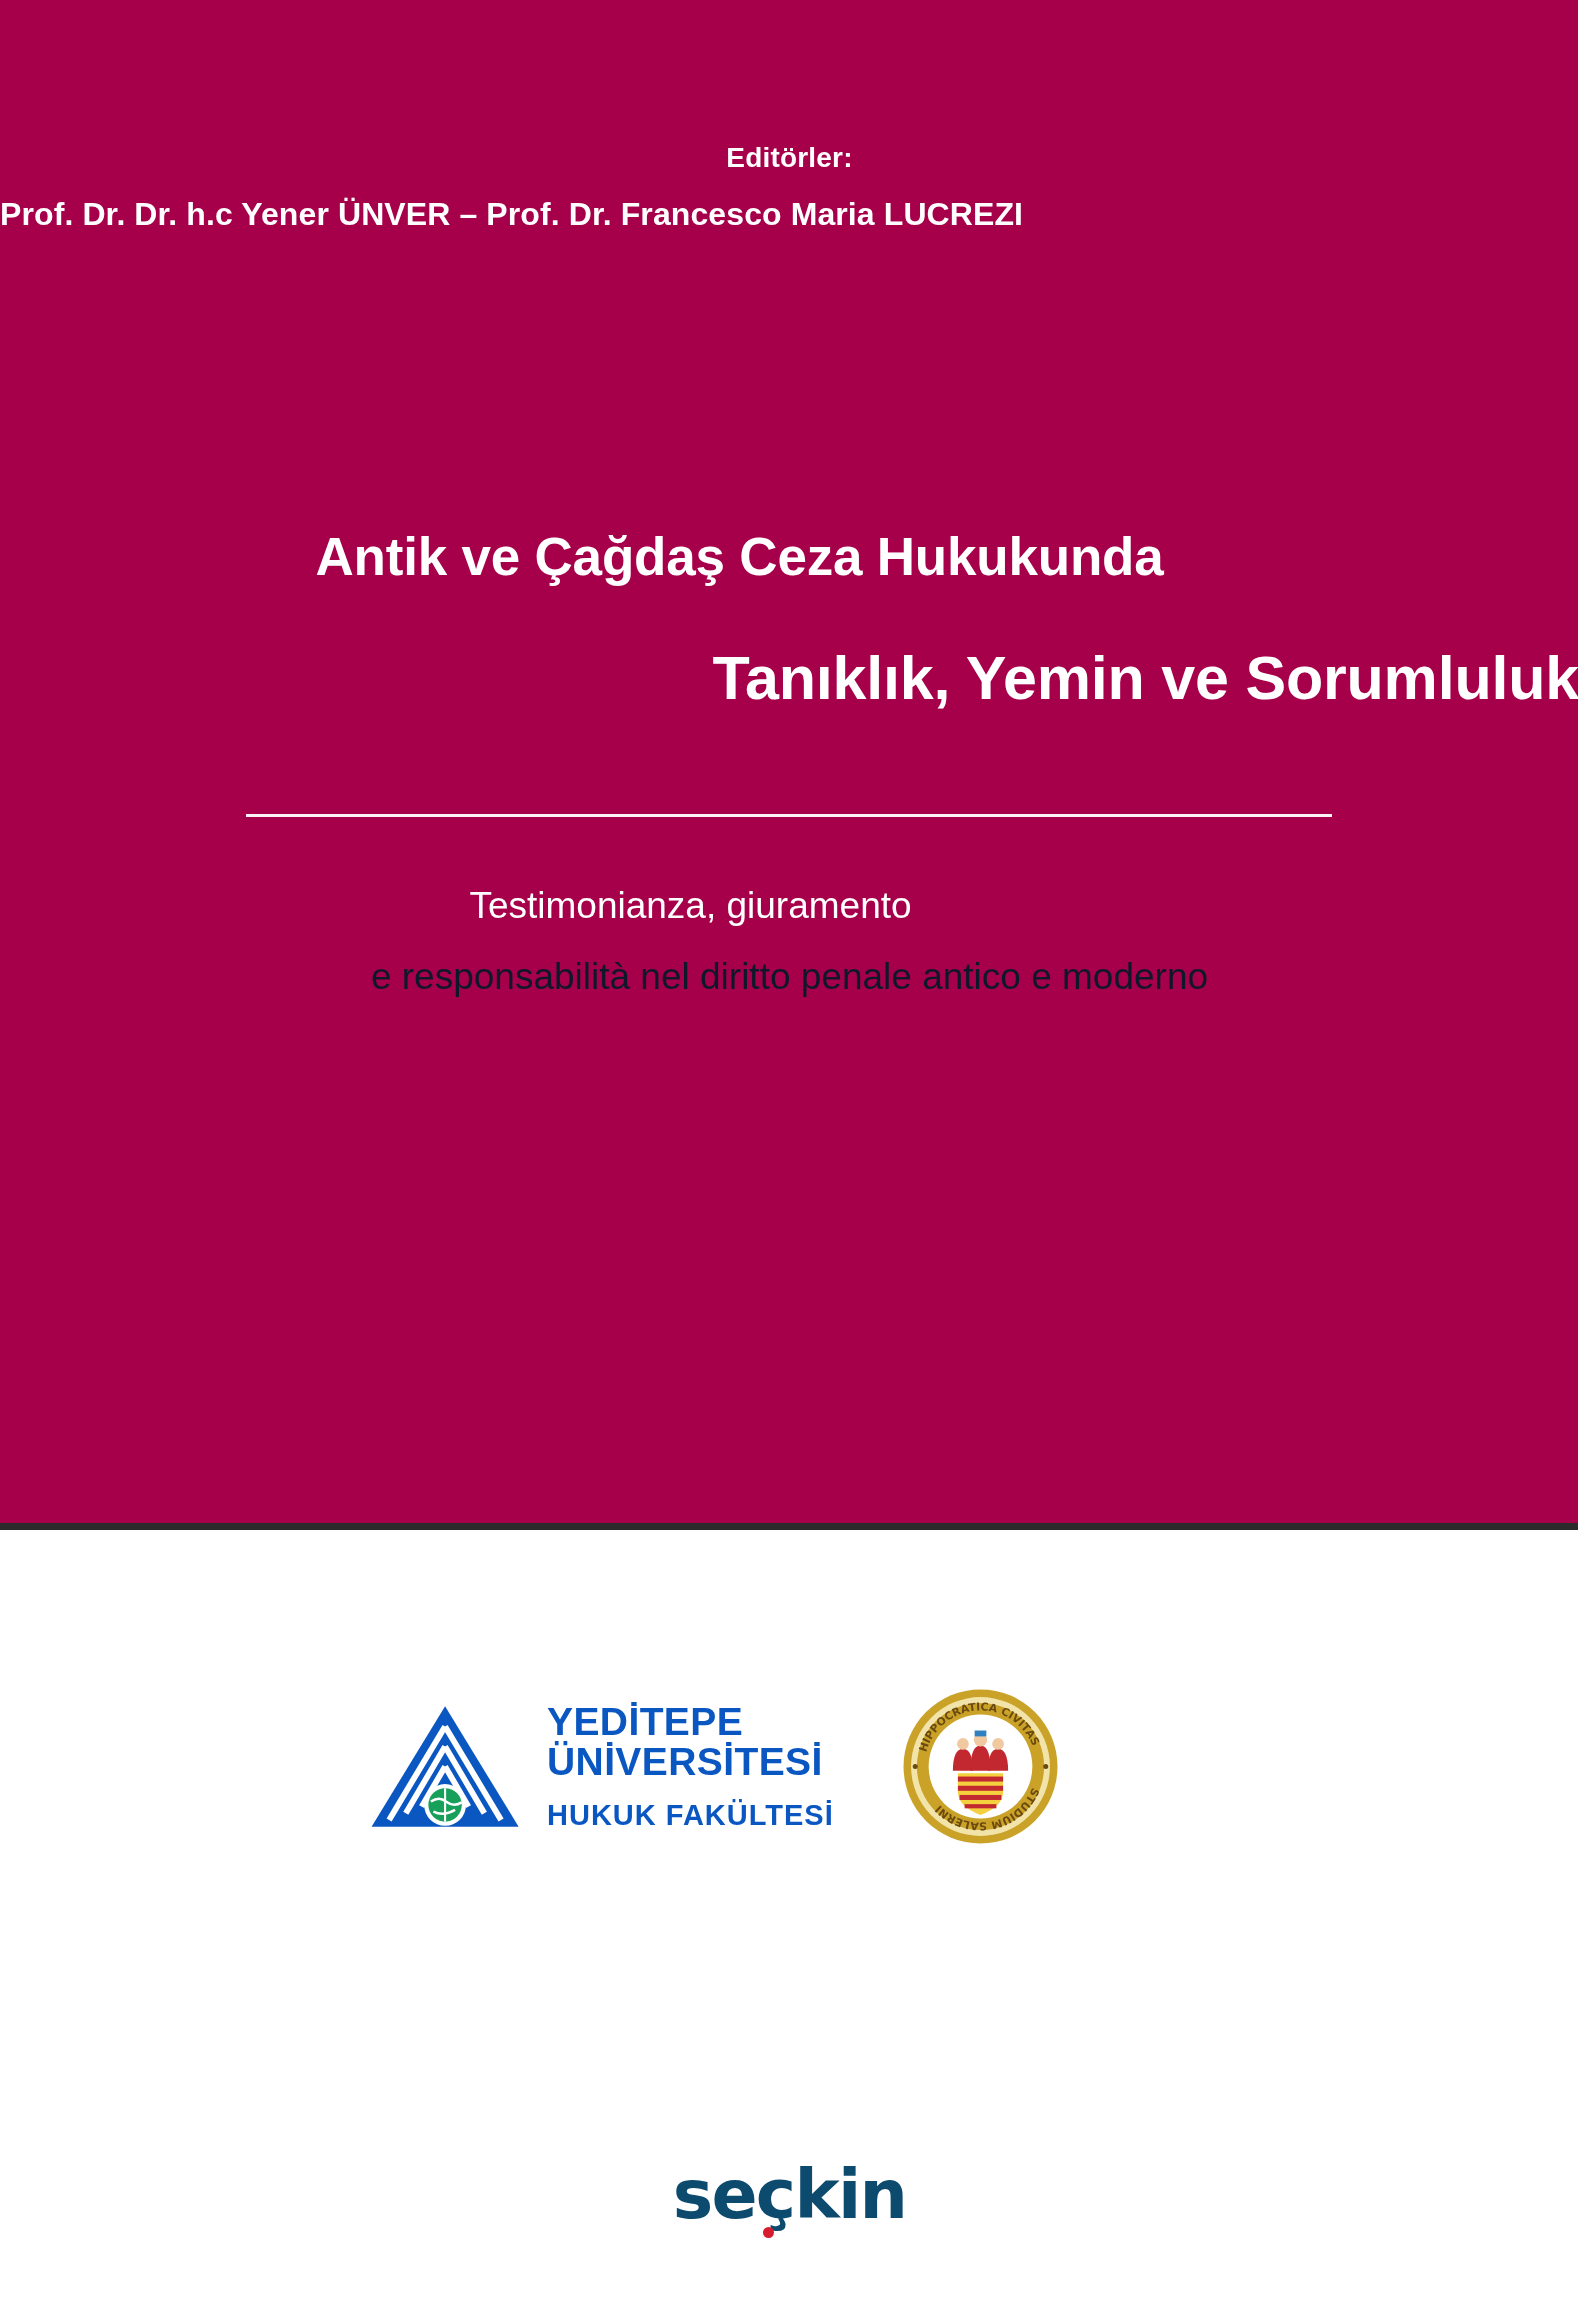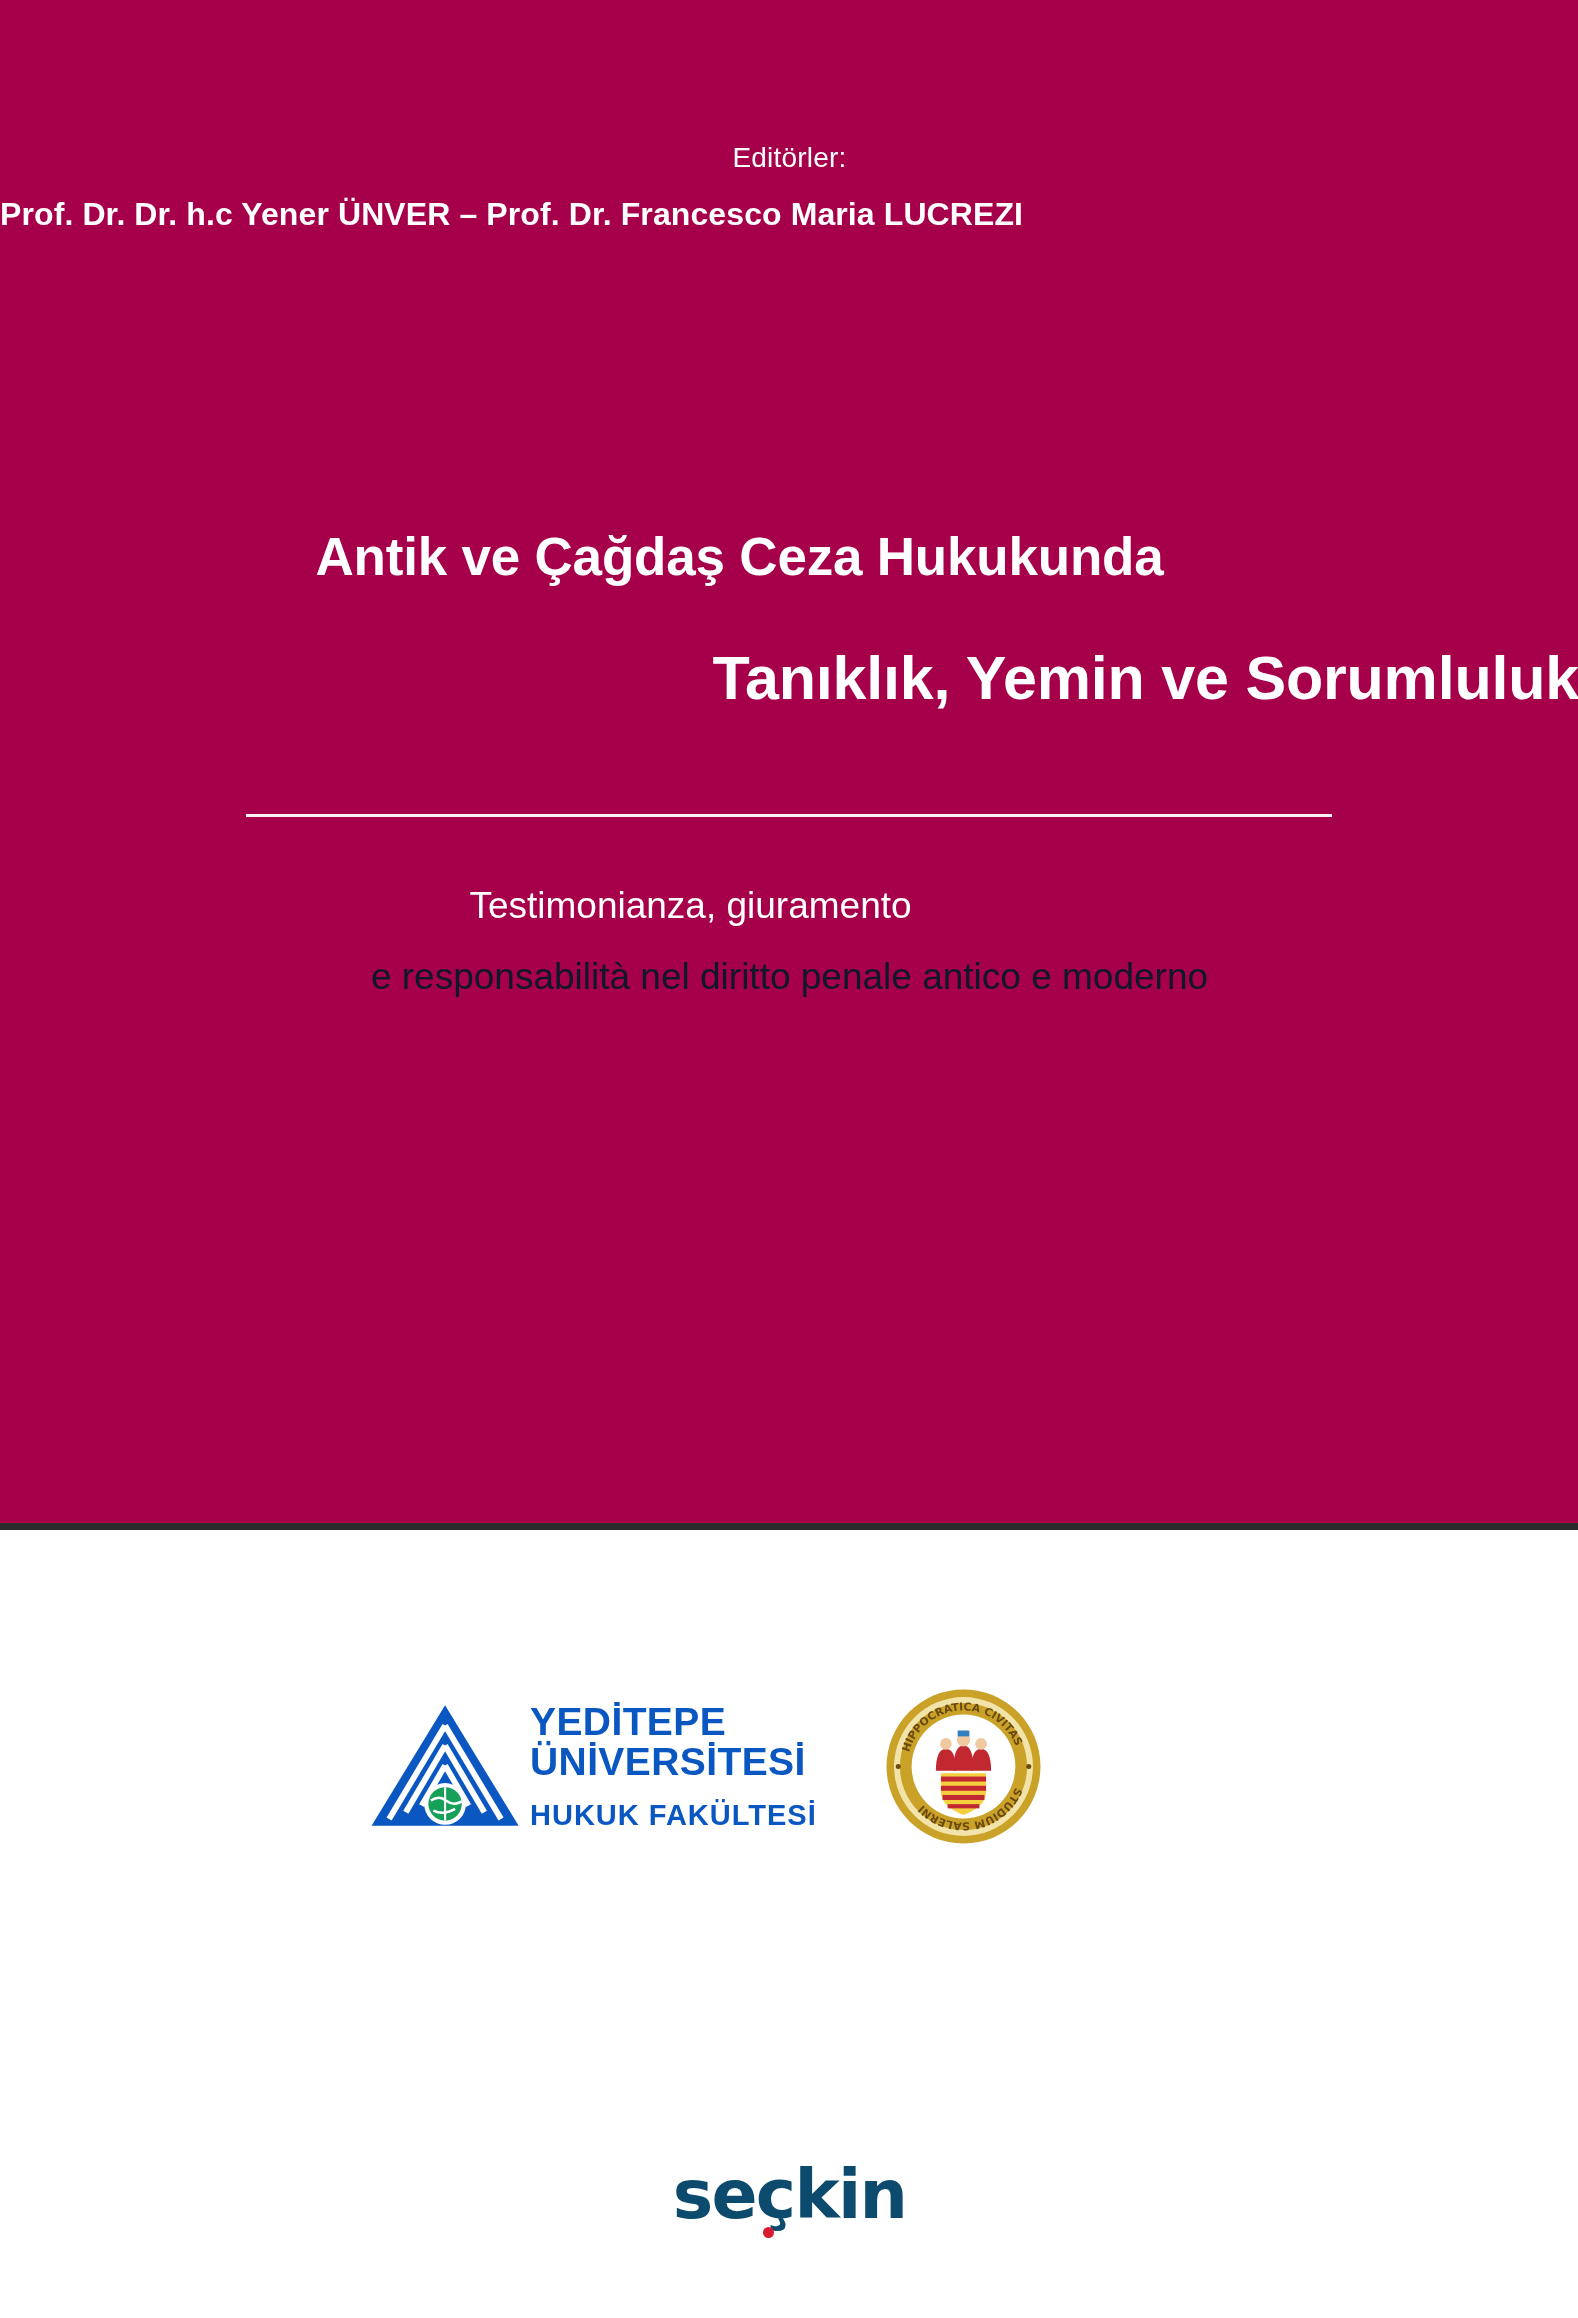--- a/index.html
+++ b/index.html
@@ -39,21 +39,21 @@
   }
 
   .editors-label {
     position: absolute;
     left: 0;
     top: 142px;
     width: 1579px;
     text-align: center;
     color: #ffffff;
     font-size: 28px;
-    font-weight: normal;
+    font-weight: bold;
     letter-spacing: 0.2px;
   }
 
   .editors-names {
     position: absolute;
     left: 0;
     top: 196px;
     width: 1561px;
     color: #ffffff;
     font-size: 32px;
@@ -132,22 +132,22 @@
     top: 0;
     width: 860px;
     height: 192px;
     display: flex;
     align-items: center;
     gap: 67px;
   }
 
   .yeditepe-logo {
     display: flex;
-    align-items: flex-start;
-    gap: 7px;
+    align-items: center;
+    gap: 24px;
   }
 
   .yeditepe-mark {
     width: 155px;
     height: 127px;
     position: relative;
   }
 
   .yeditepe-text {
     display: flex;

